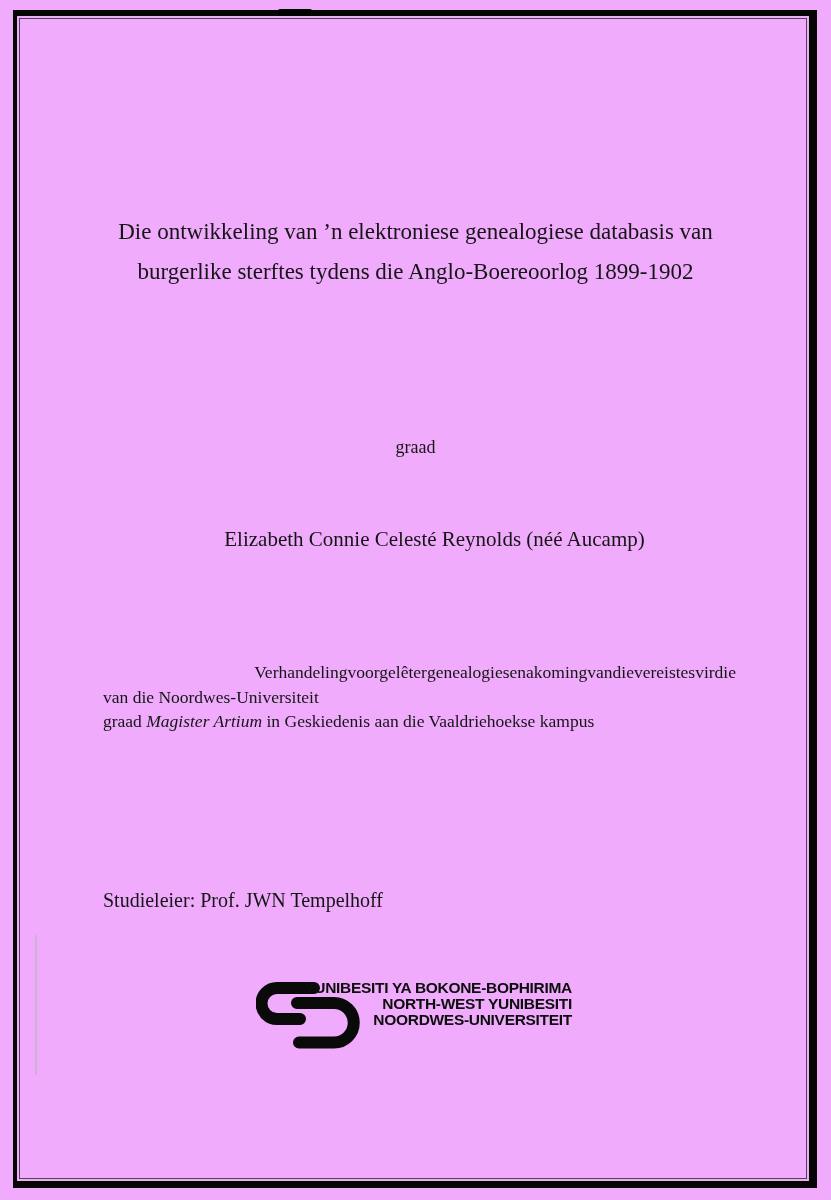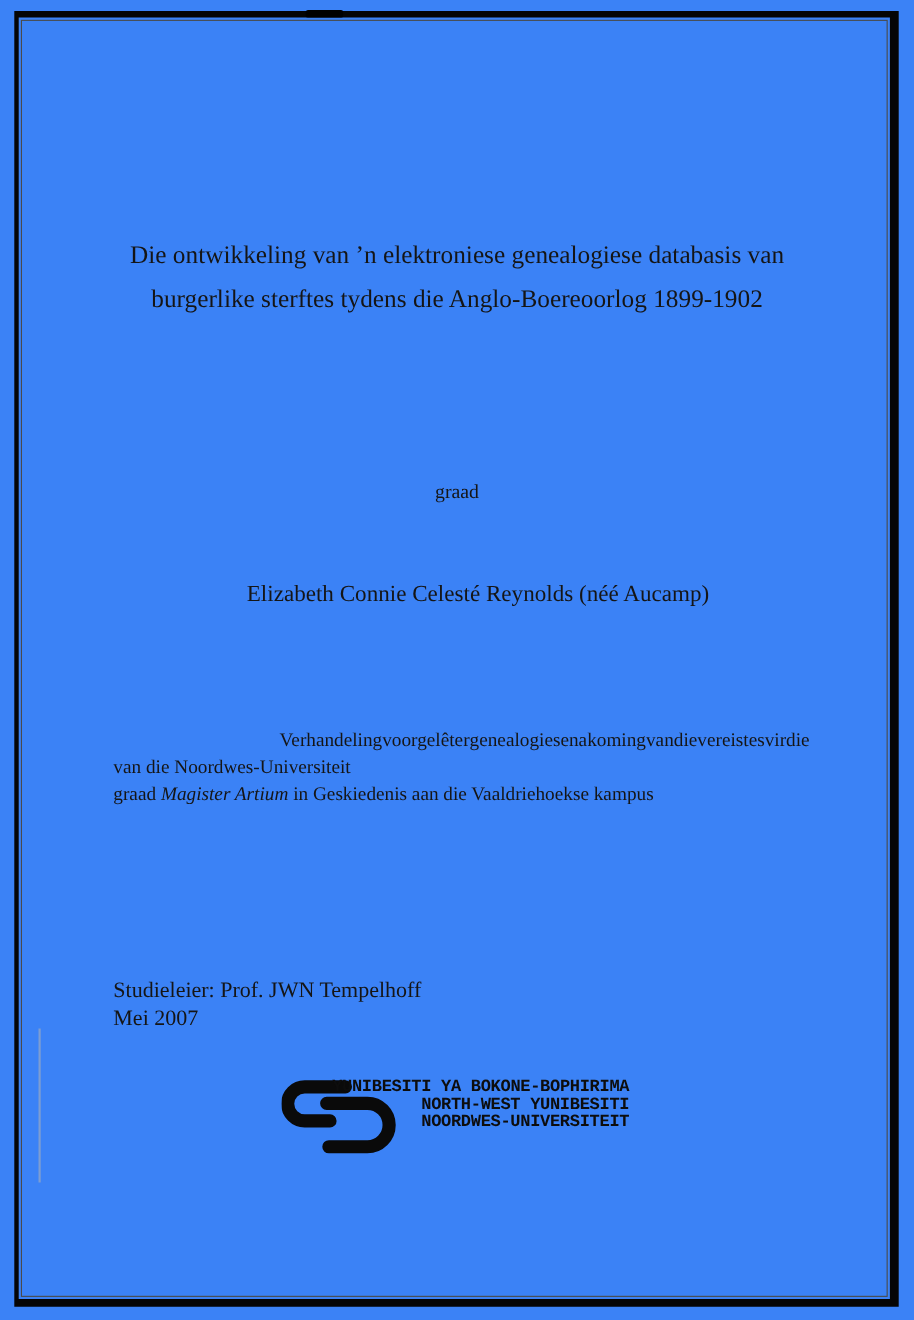--- a/index.html
+++ b/index.html
@@ -1,20 +1,20 @@
 <!DOCTYPE html>
 <html><head>
 <meta charset="utf-8">
 <style>
   html, body { margin: 0; padding: 0; background: #ffffff; }
   .page {
     position: relative;
     width: 831px;
     height: 1200px;
-    background: #3b82f6;
+    background: #f0abfc;
     overflow: hidden;
     font-family: "Liberation Serif", "DejaVu Serif", serif;
     color: #151515;
   }
   
   .frame-outer {
     position: absolute;
     top: 10px; left: 13px; right: 14px; bottom: 12px;
     border-style: solid;
     border-color: #050505;
@@ -90,21 +90,21 @@
   .logo-mark path {
     fill: none;
     stroke: #0a0a0a;
     stroke-width: 12;
     stroke-linecap: round;
     stroke-linejoin: round;
   }
   .logo-line {
     position: absolute;
     right: 0;
-    font-family: Liberation Mono, monospace;
+    font-family: Liberation Sans, sans-serif;
     font-weight: bold;
     font-size: 15.5px;
     line-height: 16px;
     letter-spacing: -0.3px;
     color: #0d0d0d;
     white-space: nowrap;
   }
   .logo-line.l1 { top: 4px; }
   .logo-line.l2 { top: 20px; }
   .logo-line.l3 { top: 36px; }
@@ -141,21 +141,20 @@
         <span>vereistes</span>
         <span>vir</span>
         <span>die</span>
       </div>
     <div class="stmt-line">van die Noordwes-Universiteit</div>
     <div class="stmt-line"><span>graad </span><em>Magister Artium</em><span> in Geskiedenis aan die Vaaldriehoekse kampus</span></div>
   </div>
 
   <div class="supervisor-block">
     <div>Studieleier: Prof. JWN Tempelhoff</div>
-    <div>Mei 2007</div>
   </div>
 
   <div class="logo">
     <svg class="logo-mark" viewBox="0 0 104 70" xmlns="http://www.w3.org/2000/svg">
       <path d="M 58,8 H 21 A 15.5 15.5 0 0 0 21,39 H 44"></path>
       <path d="M 41,23 H 78 A 19.75 19.75 0 0 1 78,62.5 H 43"></path>
     </svg>
     <div class="logo-line l1">YUNIBESITI YA BOKONE-BOPHIRIMA</div>
     <div class="logo-line l2">NORTH-WEST YUNIBESITI</div>
     <div class="logo-line l3">NOORDWES-UNIVERSITEIT</div>

